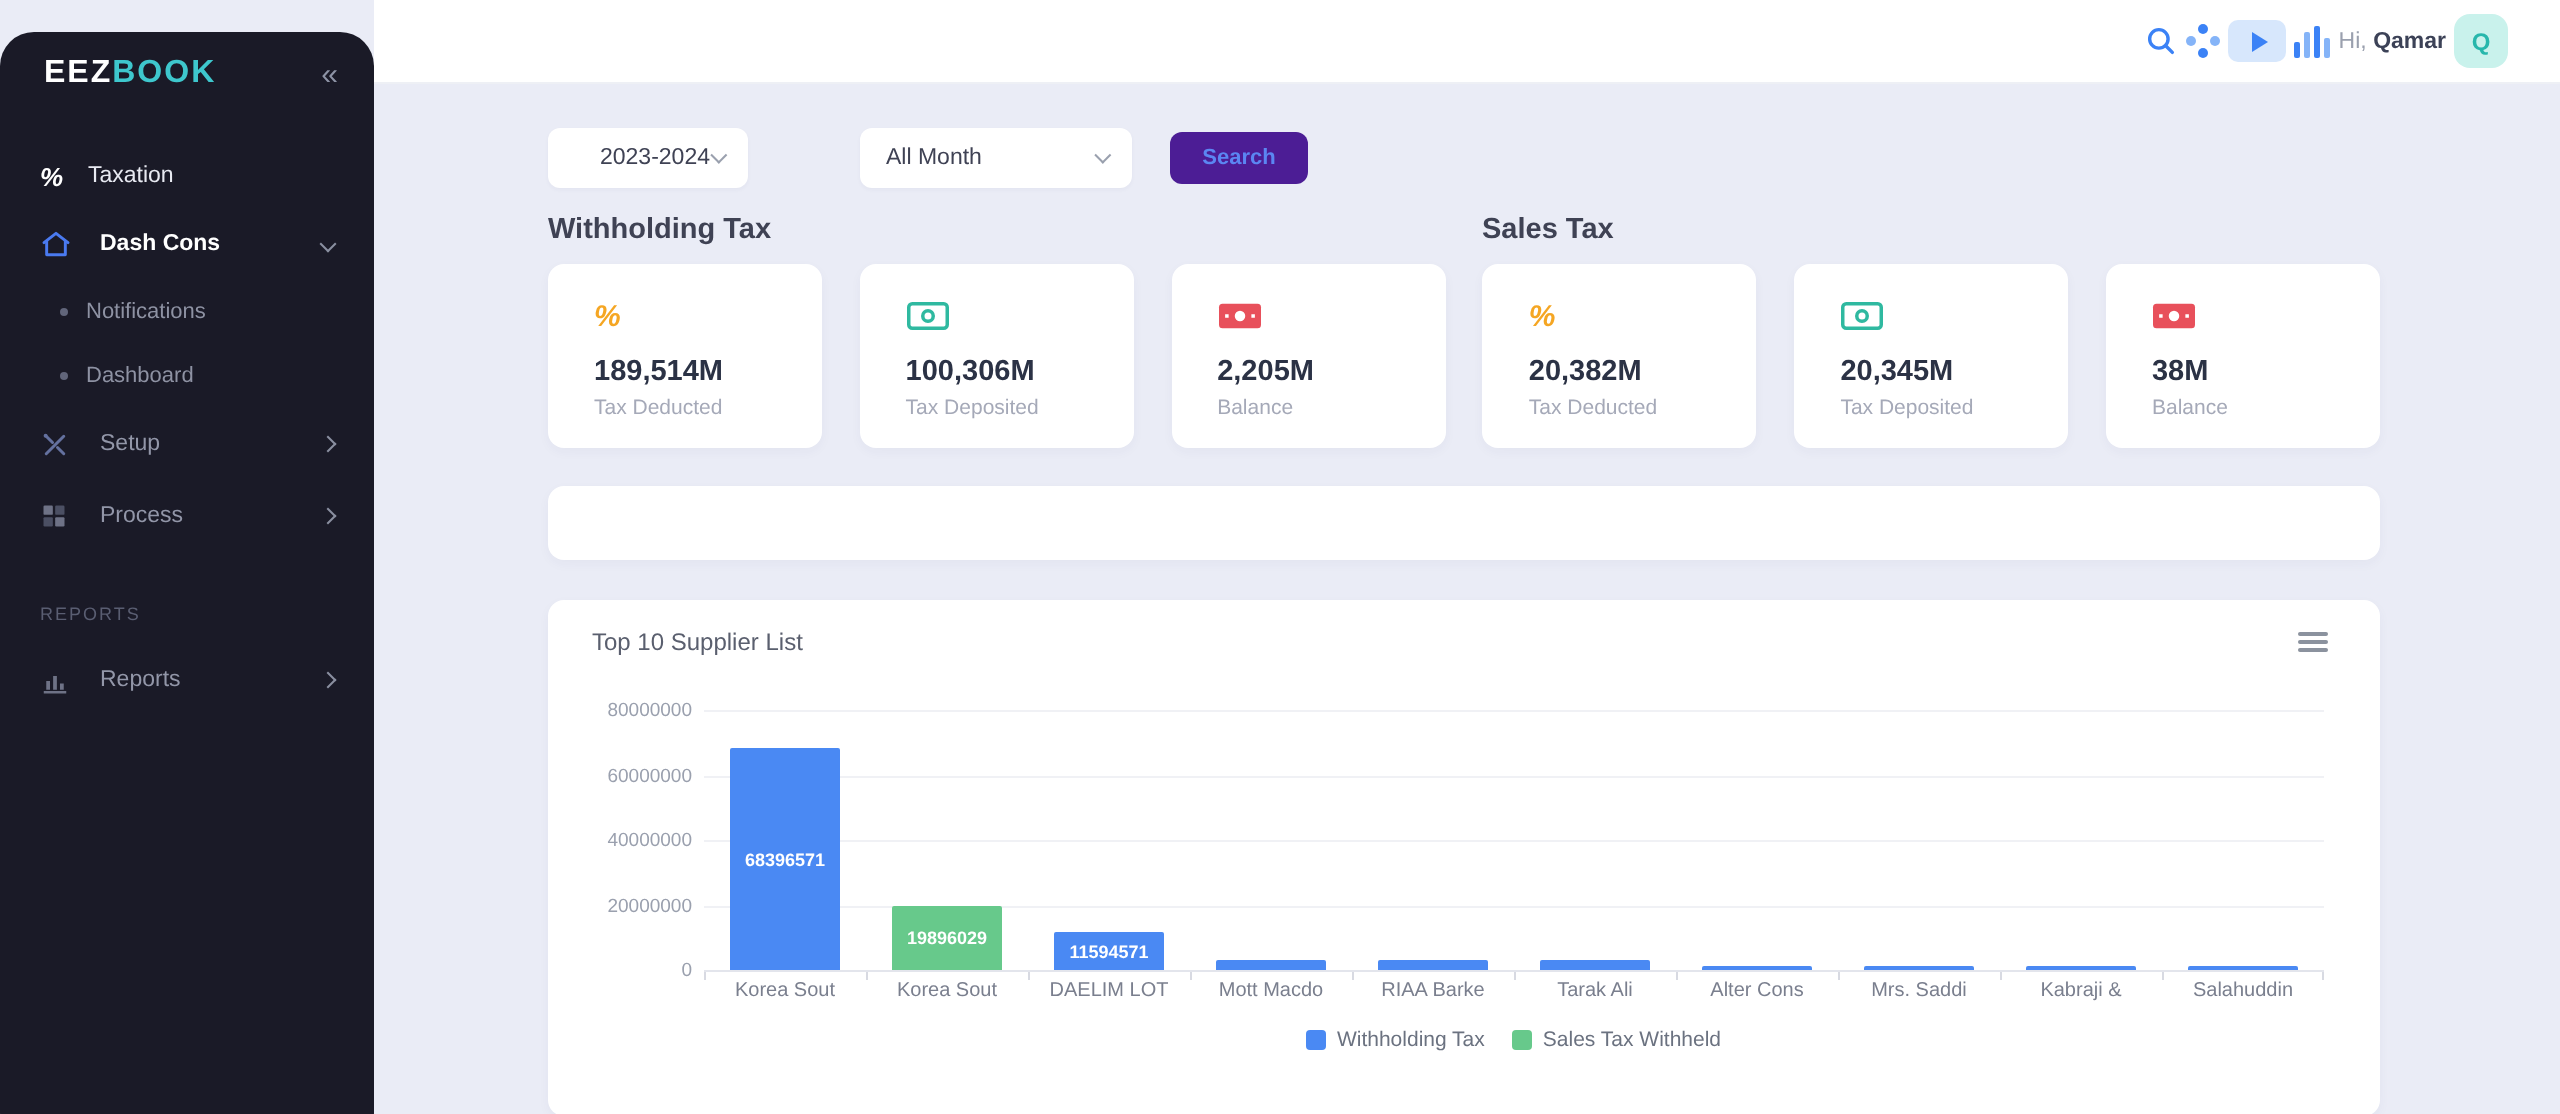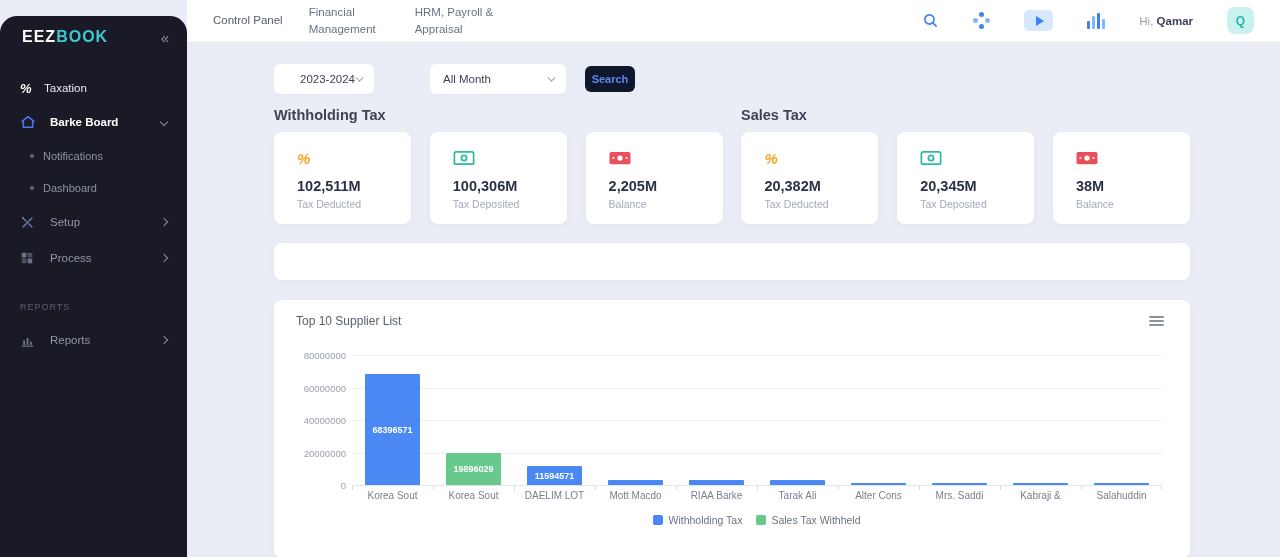--- a/index.html
+++ b/index.html
@@ -32,21 +32,21 @@
   .chev.right { transform:rotate(-45deg); }
   .sec-label { font-size:9px; letter-spacing:1px; color:#5a5e72; padding:26px 20px 10px 20px; }
 
   
   .header { position:absolute; left:187px; top:0; width:1093px; height:42px; background:#ffffff; display:flex; align-items:center; border-bottom:1px solid #eef0f5; }
   .nav { display:flex; align-items:center; gap:26px; margin-left:26px; }
   .nav-tab { font-size:11.5px; color:#6b7280; line-height:1.4; cursor:pointer; }
   .nav-tab.active { color:#565d6d; }
   .nav-tab.w2 { width:80px; }
   .nav-tab.w3 { width:86px; }
-  .h-right { margin-left:auto; display:flex; align-items:center; gap:34px; padding-right:26px; }
+  .h-right { margin-left:auto; display:flex; align-items:center; gap:4px; padding-right:26px; }
   .hicon { cursor:pointer; display:flex; align-items:center; }
   .apps { position:relative; width:17px; height:17px; }
   .apps i { position:absolute; width:5px; height:5px; border-radius:50%; }
   .apps .d1 { left:6px; top:0; background:#3b82f6; }
   .apps .d2 { left:6px; bottom:0; background:#3b82f6; }
   .apps .d3 { left:0; top:6px; background:#85b4f8; }
   .apps .d4 { right:0; top:6px; background:#85b4f8; }
   .playbtn { width:29px; height:21px; background:#d7e7fc; border-radius:5px; display:flex; align-items:center; justify-content:center; }
   .playbtn .tri { width:0; height:0; border-left:8px solid #3b82f6; border-top:5px solid transparent; border-bottom:5px solid transparent; margin-left:2px; }
   .stats { display:flex; align-items:flex-end; gap:2px; height:16px; }
@@ -57,21 +57,21 @@
 
   
   .main { position:absolute; left:187px; top:42px; width:1093px; height:515px; background:#eaecf6; }
   .container { position:relative; margin:22px 90px 0 87px; width:916px; }
 
   .filter-row { display:flex; align-items:center; height:30px; margin-bottom:13px; }
   .select { background:#fff; border-radius:6px; height:30px; display:flex; align-items:center; justify-content:space-between; padding:0 13px; font-size:11.5px; color:#3f4254; cursor:pointer; box-shadow:0 1px 2px rgba(40,50,90,.04); }
   .select .chev2 { width:6px; height:6px; border-right:1.5px solid #9aa0ae; border-bottom:1.5px solid #9aa0ae; transform:rotate(45deg) translateY(-2px); }
   .sel-year { width:100px;justify-content:flex-end; }
   .sel-month { width:136px; margin-left:56px; }
-  .search-btn { margin-left:19px; width:50px; height:26px; background:#0f172a; color:#5b86f2; font-size:11px; font-weight:bold; border:none; border-radius:6px; cursor:pointer; font-family:"Liberation Sans",sans-serif; }
+  .search-btn { margin-left:19px; width:69px; height:26px; background:#4c1d95; color:#5b86f2; font-size:11px; font-weight:bold; border:none; border-radius:6px; cursor:pointer; font-family:"Liberation Sans",sans-serif; }
 
   .section-titles { position:relative; height:20px; margin-bottom:5px; }
   .sec-title { position:absolute; top:0; font-size:14.5px; font-weight:bold; color:#3f4254; }
   .sec-title.t2 { left:467px; }
 
   .cards-row { display:flex; justify-content:space-between; height:92px; margin-bottom:19px; }
   .card { width:137px; background:#fff; border-radius:8px; padding:14px 0 0 23px; box-shadow:0 2px 6px rgba(40,50,90,.04); }
   .card .cicon { height:24px; display:flex; align-items:center; }
   .card .val { margin-top:8px; font-size:14.5px; font-weight:bold; color:#2b3245; }
   .card .lab { margin-top:4px; font-size:10.5px; color:#a5a9b8; }
@@ -113,21 +113,21 @@
           </span>
         <span class="m-label">Taxation</span>
       </div>
       <div class="m-row row-parent">
         <span class="m-ico">
           <svg width="16" height="16" viewBox="0 0 24 24" fill="none" stroke="#4a7af0" stroke-width="2.2" stroke-linecap="round" stroke-linejoin="round">
               <path d="M3 11l9-7 9 7"></path>
               <path d="M5 10v10h14V10"></path>
             </svg>
         </span>
-        <span class="m-label">Barke Board</span>
+        <span class="m-label">Dash Cons</span>
         <span class="chev down"></span>
       </div>
       <div class="m-row row-sub">
         <span class="bullet"></span>
         <span class="m-label">Notifications</span>
       </div>
       <div class="m-row row-sub">
         <span class="bullet"></span>
         <span class="m-label">Dashboard</span>
       </div>
@@ -165,25 +165,20 @@
               <rect x="16" y="14" width="3" height="5" fill="#6e7286"></rect>
             </svg>
         </span>
         <span class="m-label">Reports</span>
         <span class="chev right"></span>
       </div>
     </nav>
   </aside>
 
   <header class="header">
-    <div class="nav">
-      <div class="nav-tab active">Control Panel</div>
-      <div class="nav-tab w2">Financial Management</div>
-      <div class="nav-tab w3">HRM, Payroll &amp; Appraisal</div>
-    </div>
     <div class="h-right">
       <span class="hicon">
         <svg width="17" height="17" viewBox="0 0 24 24" fill="none" stroke="#3b82f6" stroke-width="2.4" stroke-linecap="round">
             <circle cx="10.5" cy="10.5" r="6.5"></circle>
             <path d="M15.5 15.5l4.5 4.5"></path>
           </svg>
       </span>
       <span class="hicon apps">
           <i class="d1"></i>
           <i class="d2"></i>
@@ -222,21 +217,21 @@
       <div class="section-titles">
         <div class="sec-title">Withholding Tax</div>
         <div class="sec-title t2">Sales Tax</div>
       </div>
 
       <div class="cards-row">
         <div class="card">
           <div class="cicon">
               <span class="orange-pct">%</span>
             </div>
-          <div class="val">102,511M</div>
+          <div class="val">189,514M</div>
           <div class="lab">Tax Deducted</div>
         </div>
         <div class="card">
           <div class="cicon">
             <svg width="22" height="14" viewBox="0 0 24 16" fill="none">
                 <rect x="1" y="1" width="22" height="14" rx="2" stroke="#2fb9a0" stroke-width="2"></rect>
                 <circle cx="12" cy="8" r="3" stroke="#2fb9a0" stroke-width="2"></circle>
               </svg>
           </div>
           <div class="val">100,306M</div>

